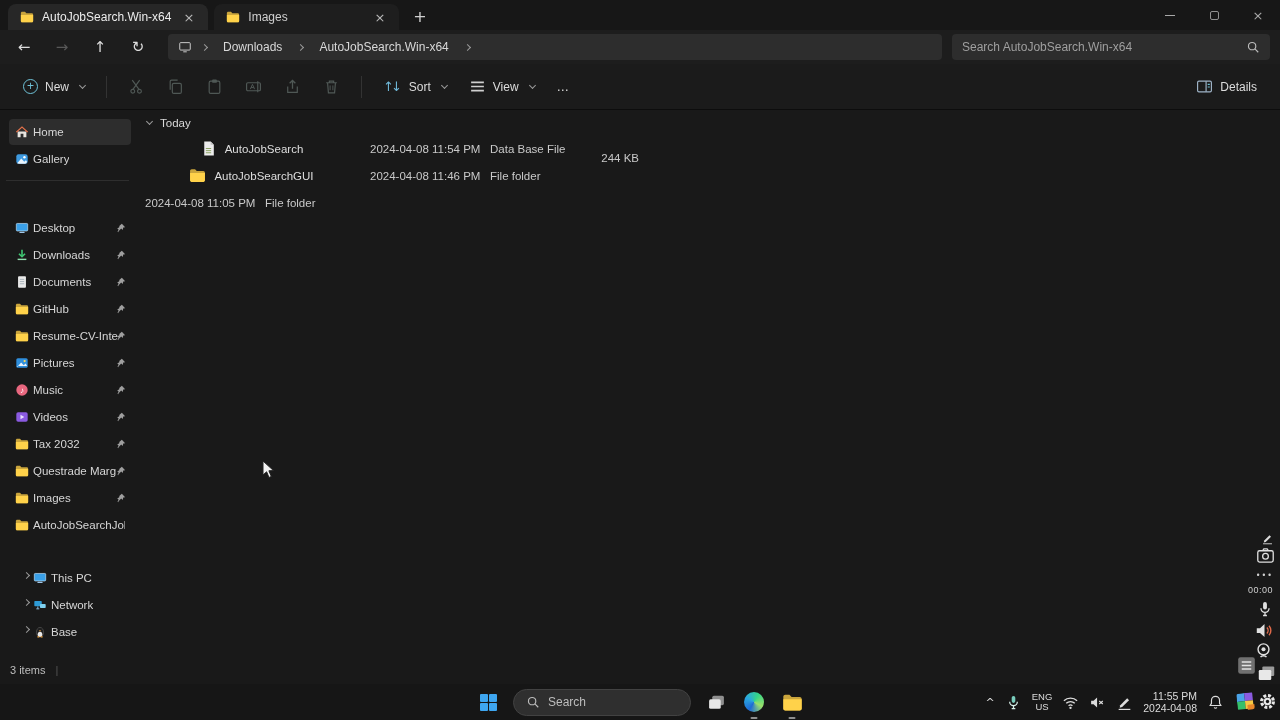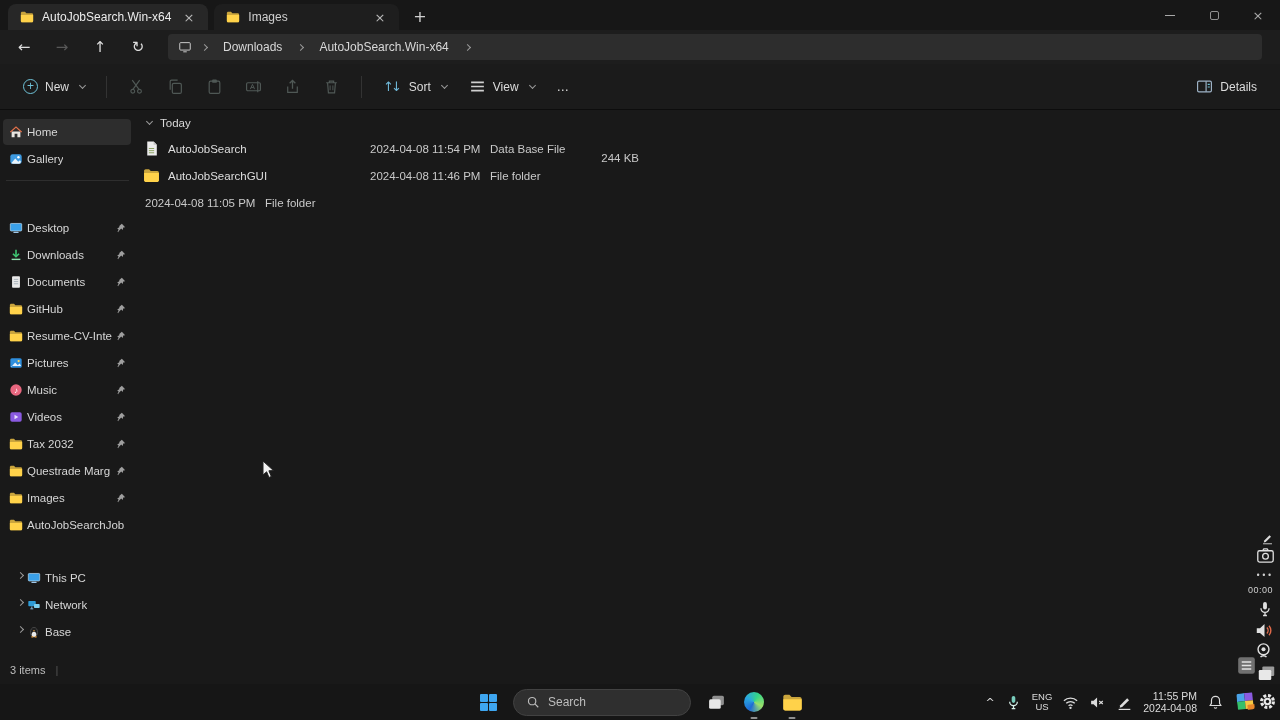--- a/index.html
+++ b/index.html
@@ -45,21 +45,21 @@
                  font-size:12px; line-height:13px; text-align:center; }
   .tb-sep { width:1px; height:22px; background:#333; margin:0 8px; }
   .sortglyph { font-size:13px; letter-spacing:-3px; color:#6fb8d8; padding-right:3px; }
   .spacer { flex:1; }
   .icon16 { width:17px; height:17px; display:block; }
   .icon14 { width:14px; height:14px; display:block; }
 
   
   .body { position:absolute; top:111px; bottom:0; left:0; right:0; display:flex; }
   .sidebar { width:135px; padding-top:8px; font-size:11.5px; color:#d6d6d6; position:relative; }
-  .sideitem { display:flex; align-items:center; gap:9px; height:26px; margin:0 4px 1px 3px; padding:0 6px 0 24px;
+  .sideitem { display:flex; align-items:center; gap:9px; height:26px; margin:0 4px 1px 9px; padding:0 6px 0 24px;
               border-radius:4px; position:relative; white-space:nowrap; }
   .sideitem.sel { background:#2d2d2d; }
   .sideitem .icon14 { flex:0 0 14px; }
   .sideitem .pin { position:absolute; right:5px; top:8px; width:10px; height:10px; }
   .side-sep { height:1px; background:#2e2e2e; margin:8px 6px; }
   .side-gap { height:26px; }
   .treechev { position:absolute; left:9px; top:8px; }
   .sidelabel { overflow:hidden; text-overflow:clip; }
 
   .main { flex:1; position:relative; font-size:11.5px; }
@@ -67,21 +67,21 @@
   .col { padding-left:10px; position:relative; height:18px; line-height:18px; }
   .col + .col { border-left:1px solid #3a3a3a; }
   .col-name { width:225px; padding-left:25px; }
   .col-date { width:120px; }
   .col-type { width:98px; }
   .col-size { width:67px; border-right:1px solid #3a3a3a; }
   .sortcaret { position:absolute; top:-7px; left:50%; }
   .group { display:flex; align-items:center; gap:8px; height:24px; padding-left:8px; color:#d8d8d8; }
   .frow { display:flex; align-items:center; height:27px; color:#dedede; }
   .fcell { padding-left:10px; overflow:hidden; white-space:nowrap; }
-  .fname { width:225px; padding-left:8px; display:flex; align-items:center; gap:8px; }
+  .fname { width:225px; padding-left:8px; display:flex; align-items:center; gap:8px;justify-content:center; }
   .fdate { width:120px; color:#c9c9c9; }
   .ftype { width:98px; color:#c9c9c9; }
   .fsize { width:67px; color:#c9c9c9; text-align:right; padding-right:6px;margin-top:18px; }
   .statusbar { position:absolute; left:10px; bottom:8px; font-size:11px; color:#bdbdbd; display:flex; gap:10px; align-items:center; }
   .statusdiv { color:#555; }
 
   
   .taskbar { position:absolute; left:0; right:0; bottom:0; height:36px; background:#161616; }
   .tb-center { position:absolute; left:50%; transform:translateX(-50%); top:0; height:36px;
                display:flex; align-items:center; gap:12px; }
@@ -310,20 +310,26 @@
     <div class="crumbbar">
       <svg class="icon14" viewBox="0 0 16 16">
         <rect x="2" y="3" width="12" height="8.5" rx="1" stroke="#cfcfcf" stroke-width="1.1" fill="none"></rect>
         <path d="M6 13.5h4" stroke="#cfcfcf" stroke-width="1.1"></path>
       </svg>
       <span class="chev right"></span>
       <span class="crumb">Downloads</span>
       <span class="chev right"></span>
       <span class="crumb">AutoJobSearch.Win-x64</span>
       <span class="chev right"></span>
+    </div>
+    <div class="searchbar">
+      <input type="text" placeholder="Search AutoJobSearch.Win-x64" style="">
+      <svg class="icon14">
+          <use href="#sym-search"></use>
+        </svg>
     </div>
   </div>
 
   <div class="toolbar">
     <div class="tbtn">
       <span class="plus-circle">+</span>
       <span>New</span>
       <span class="chev down"></span>
     </div>
     <div class="tb-sep"></div>

